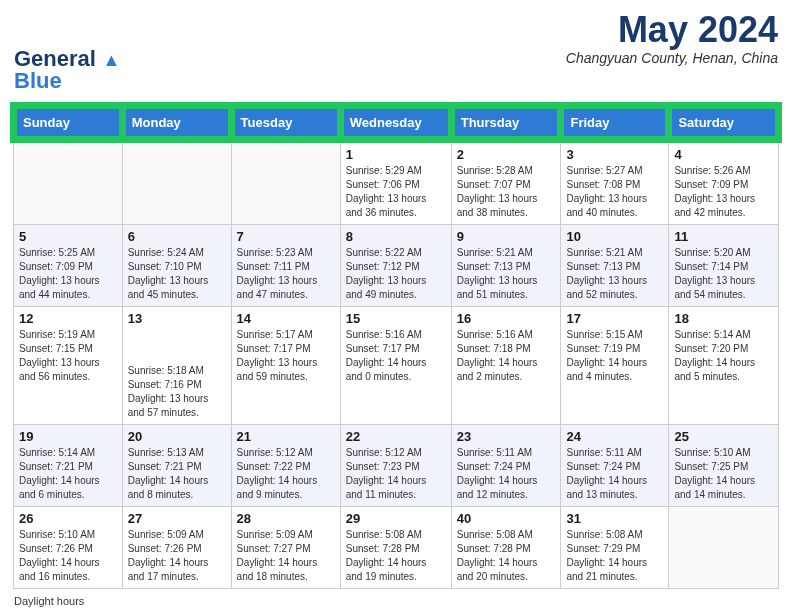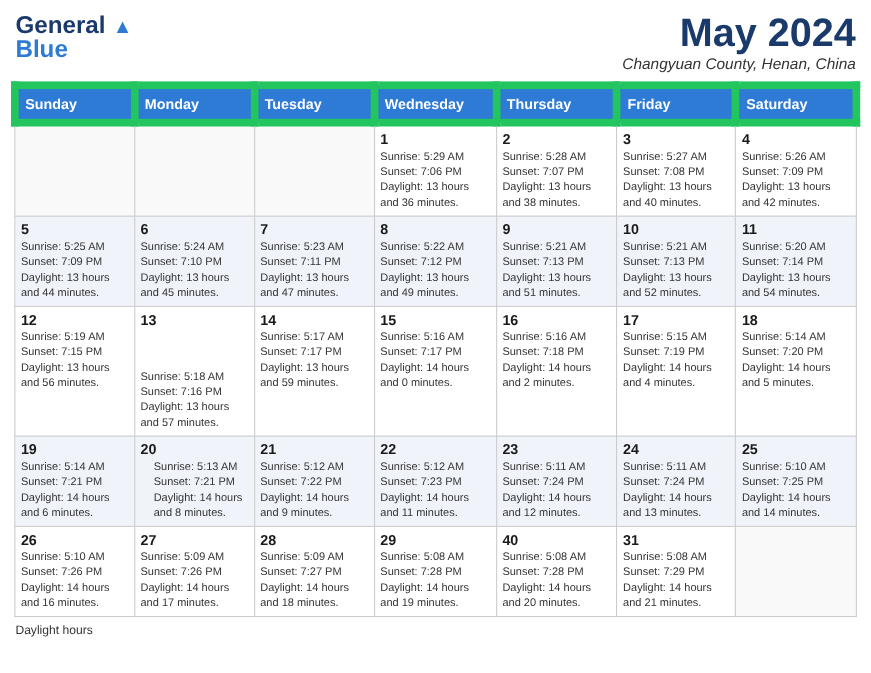--- a/index.html
+++ b/index.html
@@ -14,20 +14,21 @@
       display: flex;
       justify-content: space-between;
       align-items: flex-start;
       margin-bottom: 8px;
       padding: 0 4px;
     }
     .logo {
       display: flex;
       flex-direction: column;
       align-items: flex-start;
+      margin-top: 36px;
     }
     .title-block {
       text-align: right;
     }
     .month-title {
       font-size: 36px;
       font-weight: bold;
       color: #1a3a6b;
       line-height: 1.1;
     }
@@ -237,21 +238,21 @@
       </tr>
       <tr>
         <td>
           <span class="day-number">19</span>
           <div class="day-info" style="white-space: pre-line;">Sunrise: 5:14 AM
 Sunset: 7:21 PM
 Daylight: 14 hours and 6 minutes.</div>
         </td>
         <td>
           <span class="day-number">20</span>
-          <div class="day-info" style="white-space: pre-line; margin-left: 12px;">Sunrise: 5:13 AM
+          <div class="day-info" style="white-space: pre-line;">Sunrise: 5:13 AM
 Sunset: 7:21 PM
 Daylight: 14 hours and 8 minutes.</div>
         </td>
         <td>
           <span class="day-number">21</span>
           <div class="day-info" style="white-space: pre-line;">Sunrise: 5:12 AM
 Sunset: 7:22 PM
 Daylight: 14 hours and 9 minutes.</div>
         </td>
         <td>

